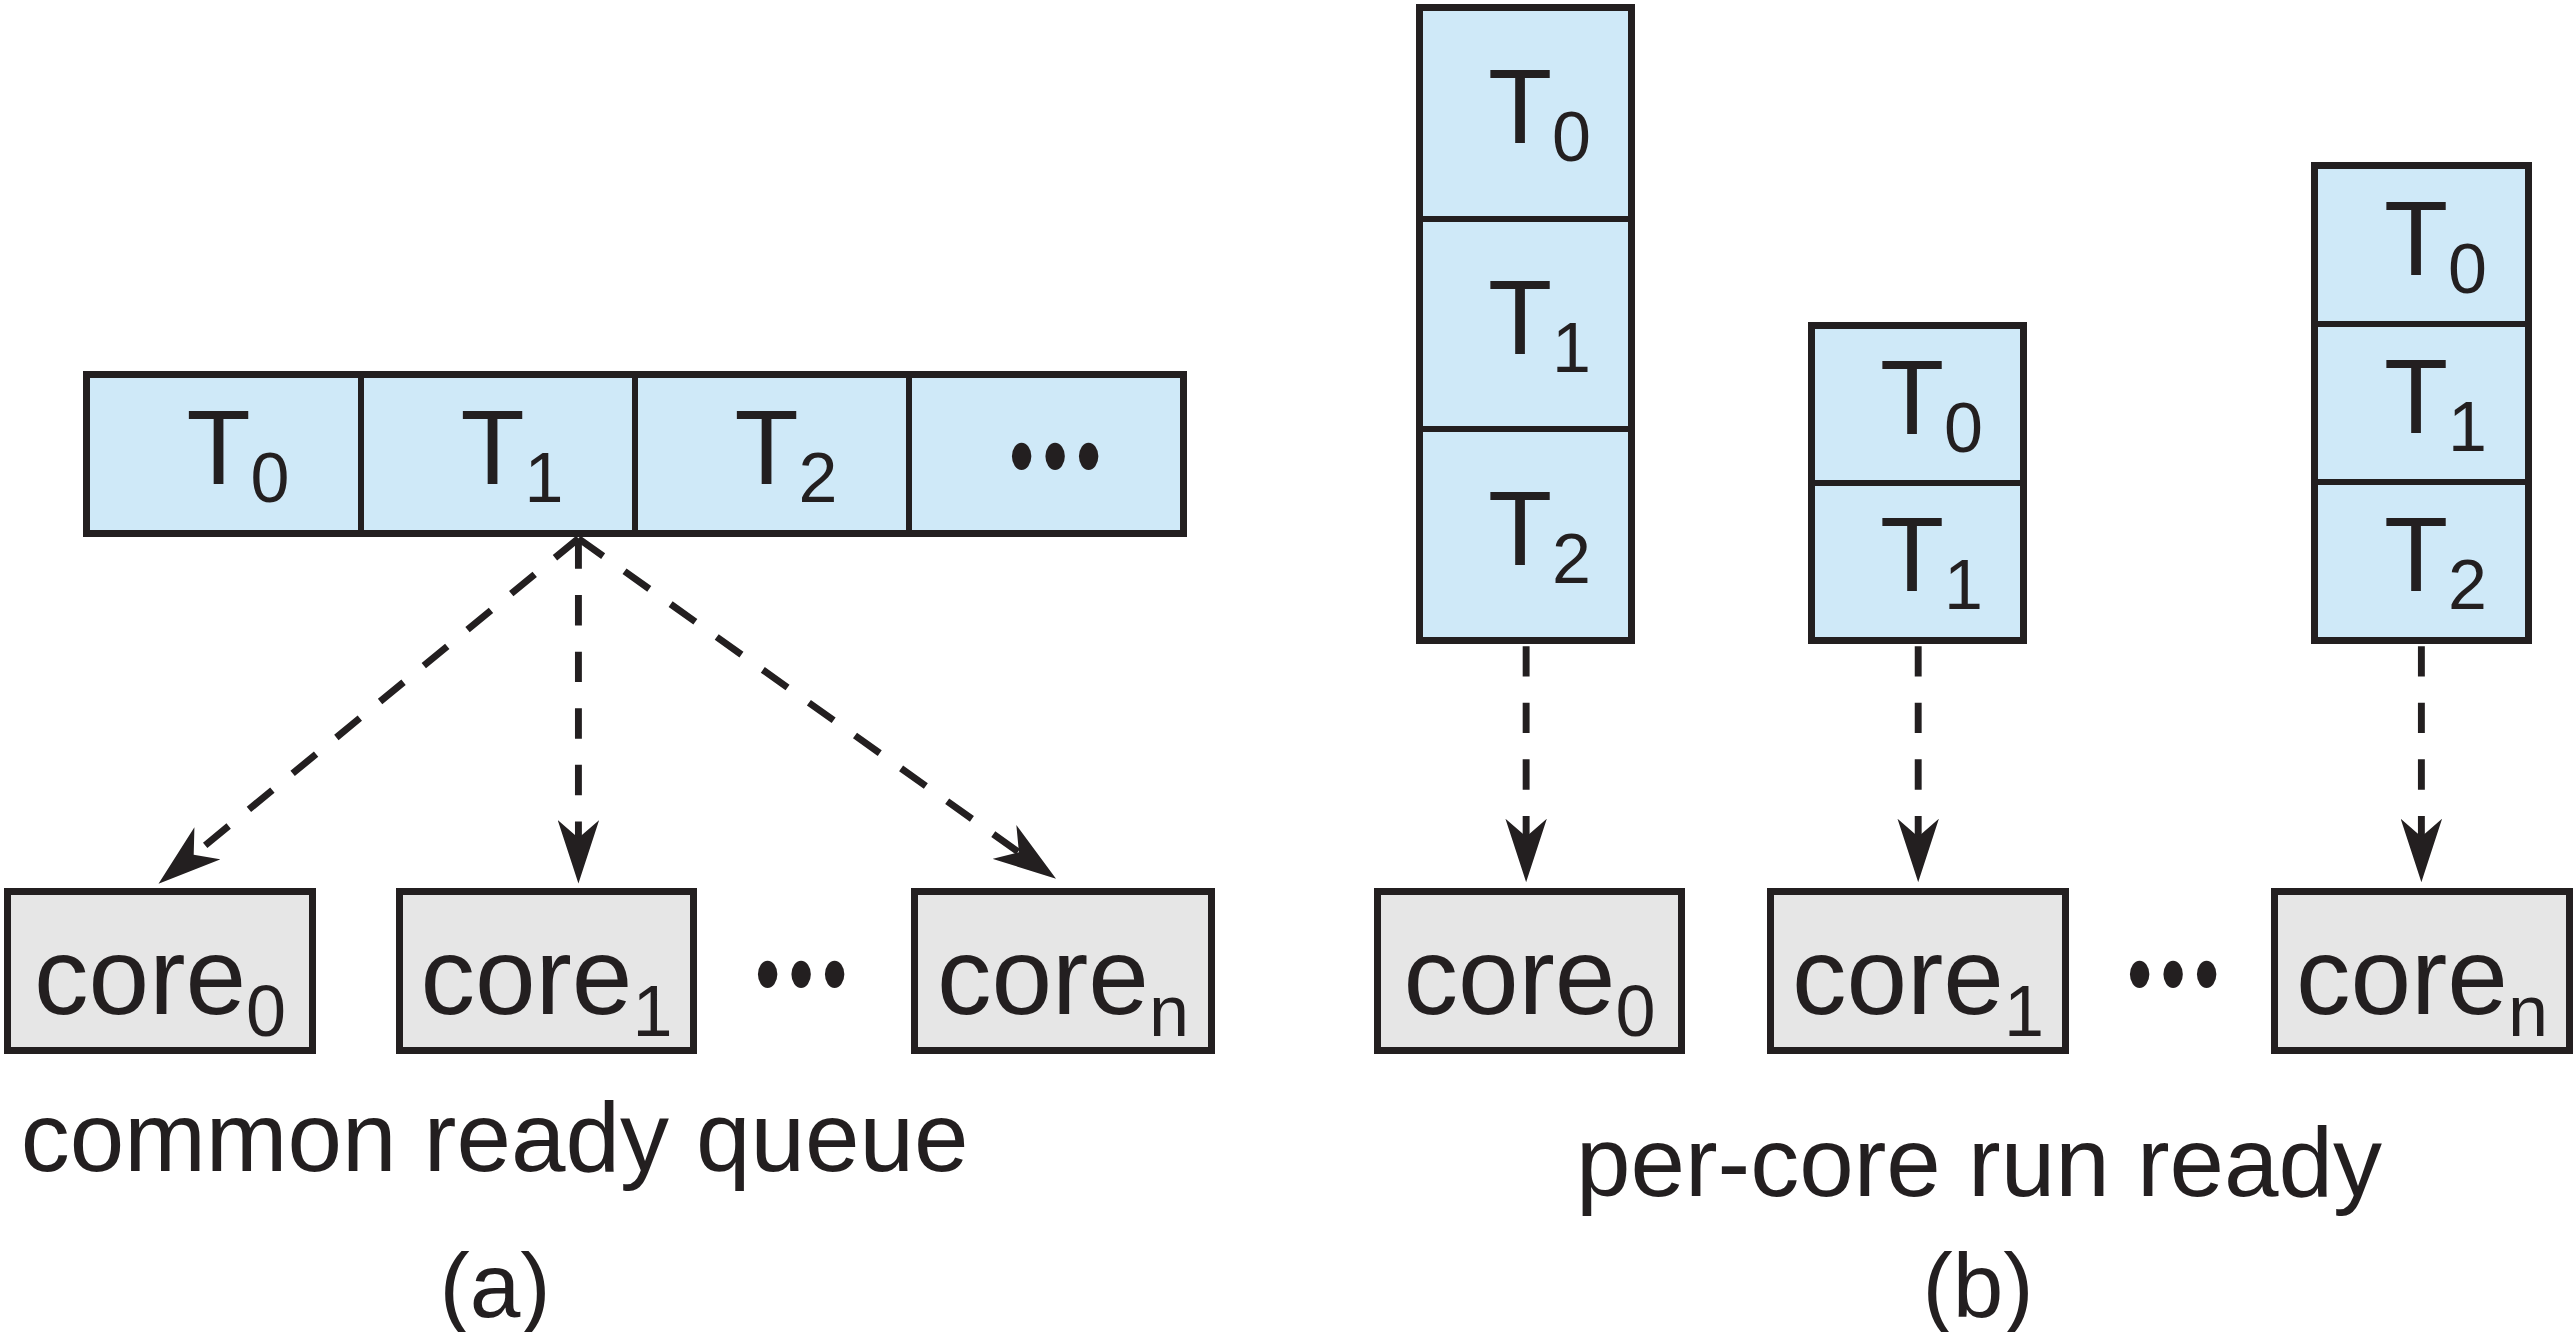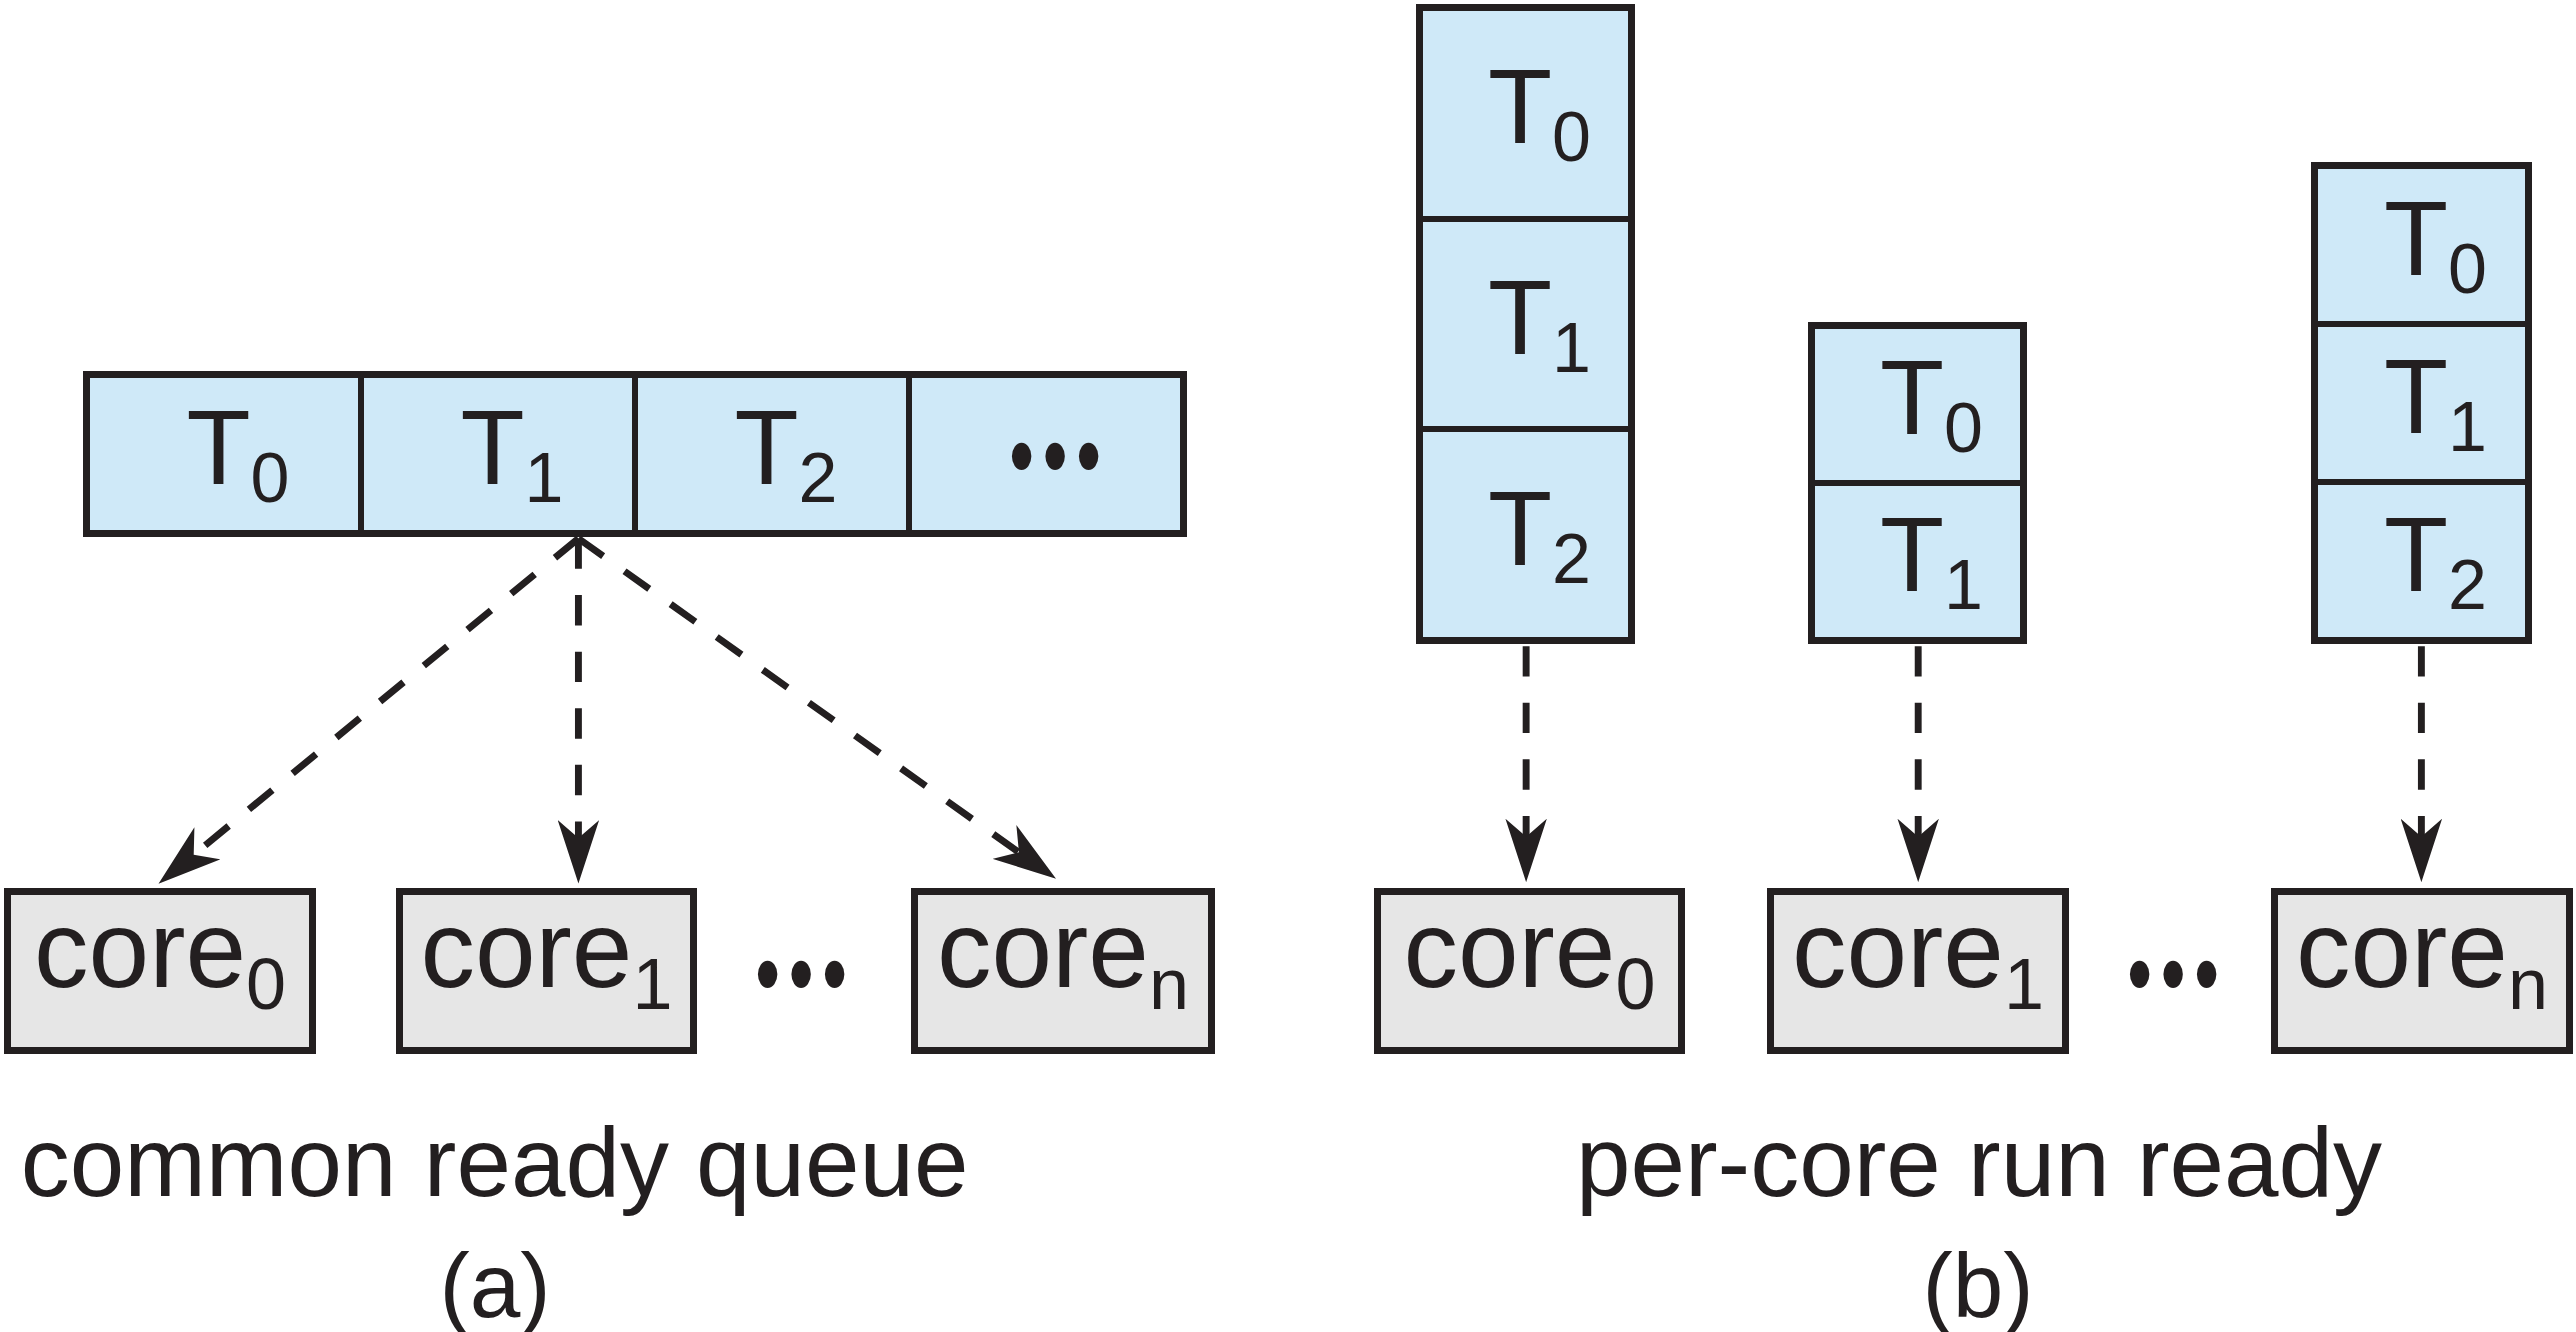--- a/index.html
+++ b/index.html
@@ -12,21 +12,21 @@
   
   .qbox { position:absolute; box-sizing:border-box; border:7px solid #231f20; display:flex; background:#231f20; }
   .qbox.h { flex-direction:row; }
   .qbox.v { flex-direction:column; }
   .cell { flex:1 1 0; background:#cfe9f8; display:flex; align-items:center; justify-content:center; overflow:hidden;padding-left:28px; }
   .qbox.h .cell + .cell { border-left:6.2px solid #231f20; }
   .qbox.v .cell + .cell { border-top:6.2px solid #231f20; }
 
   .core { position:absolute; box-sizing:border-box; top:888px; height:166px;
           border:7px solid #231f20; background:#e6e6e6;
-          display:flex; align-items:flex-start; justify-content:center; }
+          display:flex; align-items:flex-end; justify-content:center; }
 
   
   .tl   { font-size:105px; line-height:1; white-space:nowrap; }
   .tsub { font-size:70px; vertical-align:-0.26em; }
   .corelabel { font-size:109px; line-height:1; white-space:nowrap; }
   .coresub   { font-size:72px; vertical-align:-0.30em; }
   .dots { font-size:68px; letter-spacing:9.7px; line-height:1;
           display:inline-block; transform:scaleY(1.4); font-weight:bold; }
   .dots-floating { position:absolute; transform:translate(-50%,-50%) scaleY(1.4); }
   .caption { position:absolute; width:966px; text-align:center; font-size:98px; line-height:1; }
@@ -74,21 +74,21 @@
     <span class="corelabel"><span>core</span><span class="coresub">0</span></span>
   </div>
   <div class="core" style="left:396px; width:301px;">
     <span class="corelabel"><span>core</span><span class="coresub">1</span></span>
   </div>
   <span class="dots dots-floating" style="left:806px; top:972px;">•••</span>
   <div class="core" style="left:911px; width:304px;">
     <span class="corelabel"><span>core</span><span class="coresub">n</span></span>
   </div>
 
-  <div class="caption" style="left:11.7px; top:1113px;">common ready queue</div>
+  <div class="caption" style="left:11.7px; top:1088px;">common ready queue</div>
   <div class="plabel" style="left:357px; top:1240px;">(a)</div>
 
   <div class="qbox v" style="left:1416px; top:4.1px; width:219px; height:640px;">
     <div class="cell">
       <span class="tl"><span>T</span><span class="tsub">0</span></span>
     </div>
     <div class="cell">
       <span class="tl"><span>T</span><span class="tsub">1</span></span>
     </div>
     <div class="cell">

